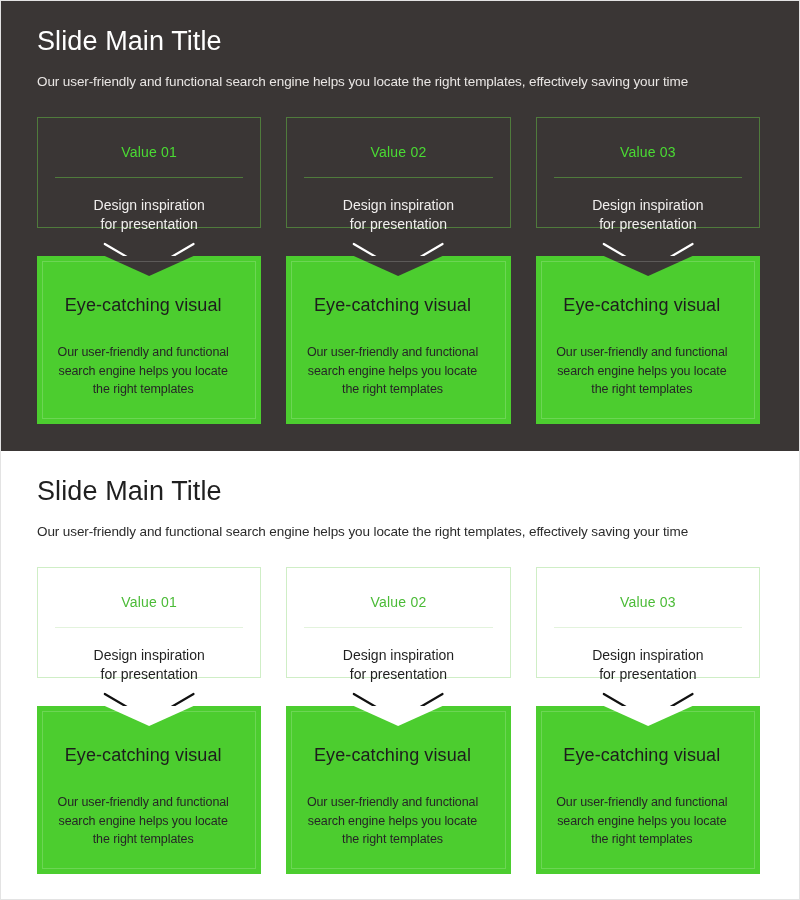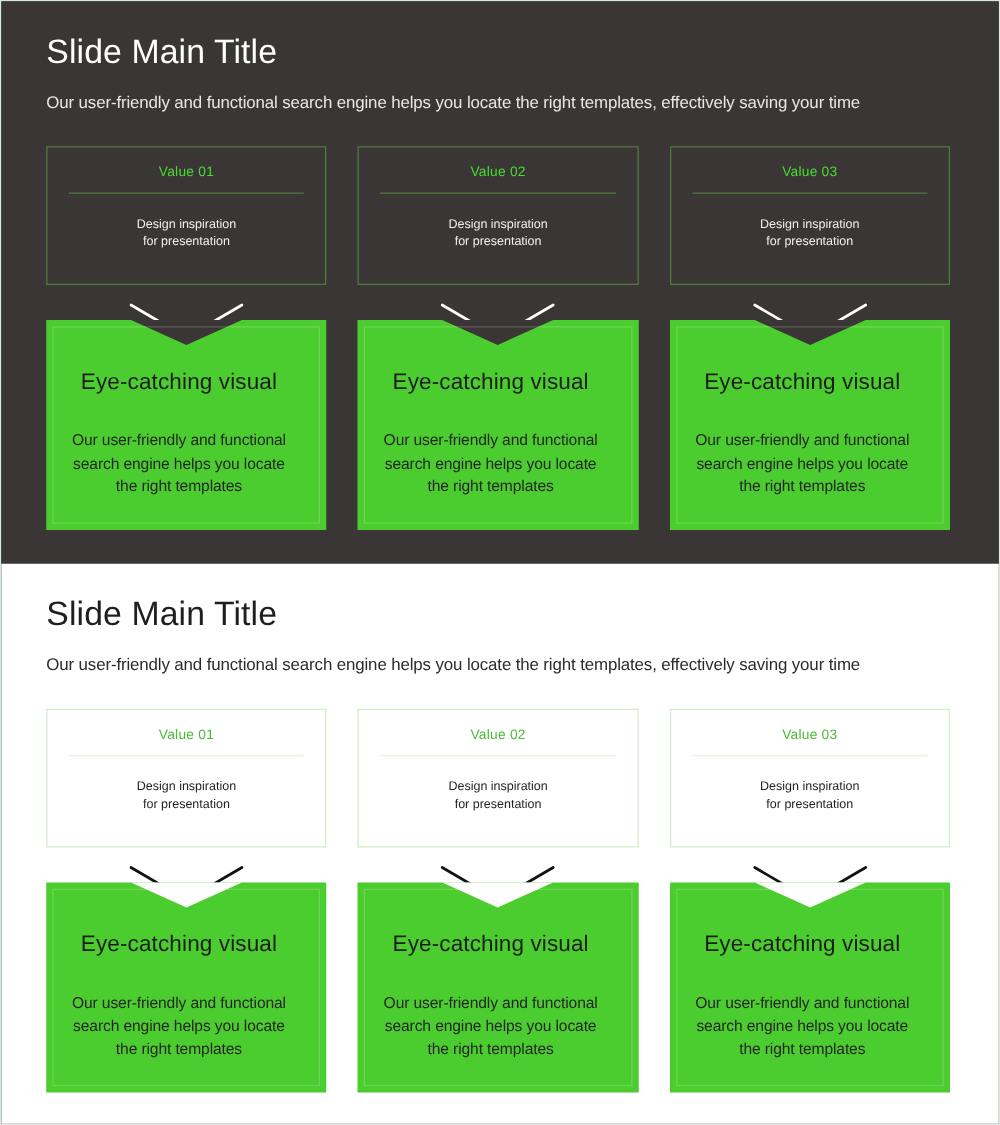--- a/index.html
+++ b/index.html
@@ -13,21 +13,21 @@
     font-family: "Liberation Sans", sans-serif;
     -webkit-font-smoothing: antialiased;
   }
 
   .page {
     position: relative;
     width: 800px;
     height: 900px;
     box-sizing: border-box;
     border: 1px solid #e3e3e3;
-    background: #14532d;
+    background: #701a75;
     overflow: hidden;
   }
 
   
   .slide {
     position: absolute;
     left: 0;
     width: 800px;
     box-sizing: border-box;
     padding: 0;
@@ -96,38 +96,38 @@
     box-sizing: border-box;
     height: 111px;
     border: 1px solid;
     padding: 9px 10px 0 10px;
     text-align: center;
   }
   .slide-dark .value-card { border-color: #4f7b3c; background: transparent; }
   .slide-light .value-card { border-color: #cfeec6; background: #ffffff; }
 
   .value-label {
-    font-size: 11px;
+    font-size: 14px;
     font-weight: 400;
     line-height: 1.3;
-    margin: 4px;
+    margin: 16px;
     letter-spacing: 0.2px;
   }
   .slide-dark .value-label { color: #4ada33; }
   .slide-light .value-label { color: #4bbb37; }
 
   .value-divider {
     height: 1px;
     margin: 9px 7px 0 7px;
   }
   .slide-dark .value-divider { background: #4f7b3c; }
   .slide-light .value-divider { background: #e3f3dd; }
 
   .value-desc {
-    font-size: 10px;
+    font-size: 14px;
     font-weight: 400;
     line-height: 1.35;
     margin: 18px 0 0 0;
     white-space: pre-line;
   }
   .slide-dark .value-desc { color: #f1efee; }
   .slide-light .value-desc { color: #1f1f1f; }
 
   
   .connector {

